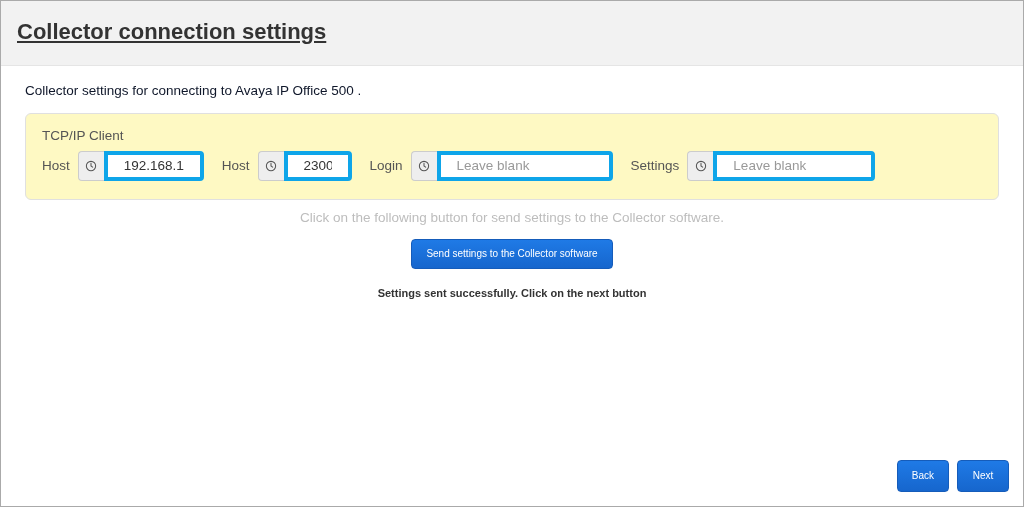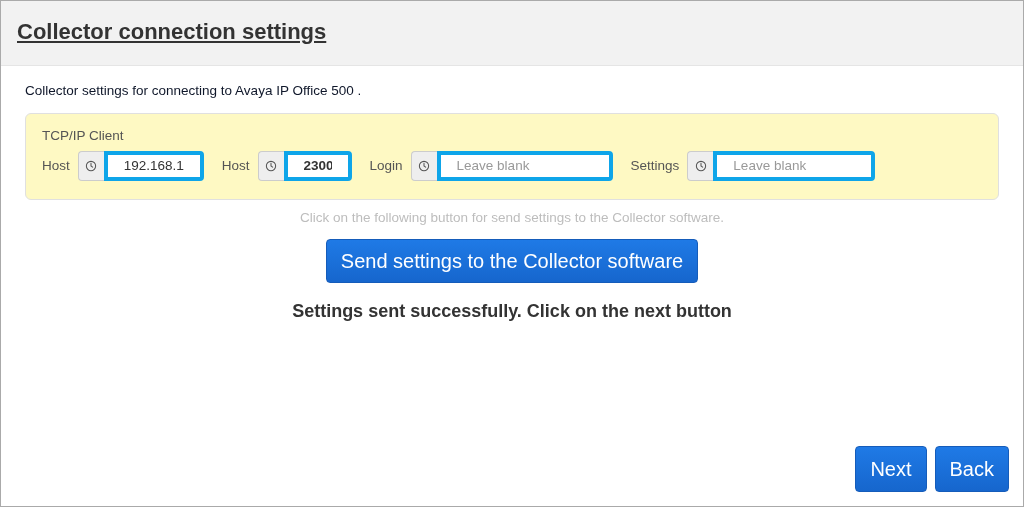--- a/index.html
+++ b/index.html
@@ -82,54 +82,54 @@
     border: 4px solid #0ea5e9;
     border-radius: 0 4px 4px 0;
     padding: 4px 16px;
     font-size: 13.5px;
     color: #333;
     background: #fff;
     outline: none;
   }
   .text-input::placeholder { color: #999; }
   .w-host { width: 100px; }
-  .w-port { width: 68px; font-weight: bold; }
+  .w-port { width: 68px; }
   .w-login { width: 176px; }
   .w-pass { width: 162px; }
 
   .hint {
     text-align: center;
     color: #bdbdbd;
     font-size: 13.5px;
     margin-top: 10px;
   }
   .btn-row {
     text-align: center;
     margin-top: 14px;
   }
   .btn {
     display: inline-block;
     border: 1px solid transparent;
     border-radius: 4px;
     padding: 7px 14px;
-    font-size: 20px;
+    font-size: 10px;
     cursor: pointer;
     line-height: 1.4;
   }
   .btn-primary {
     background: #1a6fd8;
     background: linear-gradient(#1f7ae6, #1666cd);
     border-color: #155cba;
     color: #fff;
   }
   .status {
     text-align: center;
     font-weight: bold;
     color: #333;
-    font-size: 18px;
+    font-size: 11px;
     margin-top: 18px;
   }
 
   .footer {
     position: absolute;
     right: 14px;
     bottom: 14px;
     display: flex;
     gap: 8px;
   }
@@ -214,15 +214,15 @@
 
   <div class="btn-row">
     <button class="btn btn-primary">Send settings to the Collector software</button>
   </div>
 
   <div class="status">Settings sent successfully. Click on the next button</div>
 
 </div>
 
 <div class="footer">
+  <button class="btn btn-primary">Back</button>
   <button class="btn btn-primary">Next</button>
-  <button class="btn btn-primary">Back</button>
 </div>
 
 </body></html>

